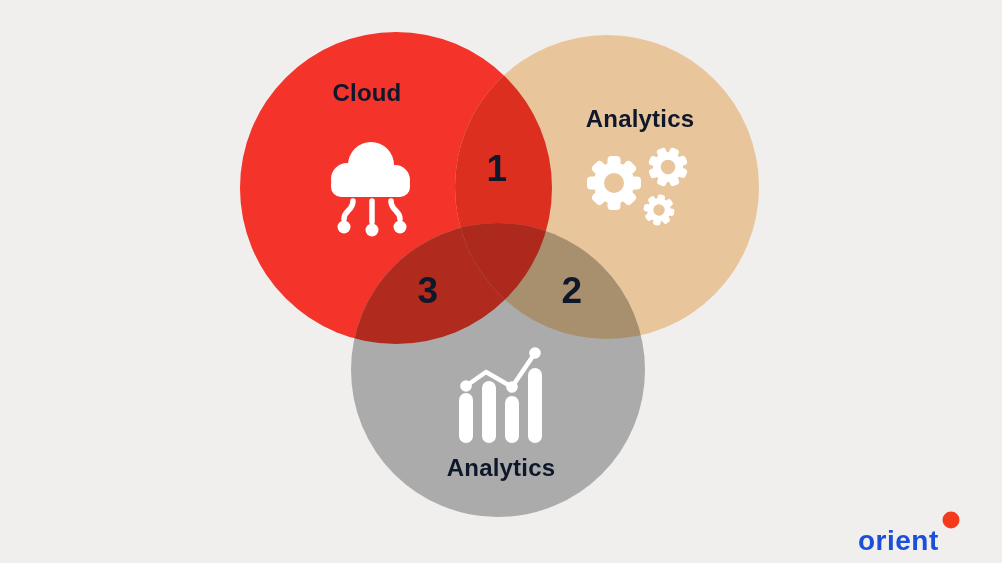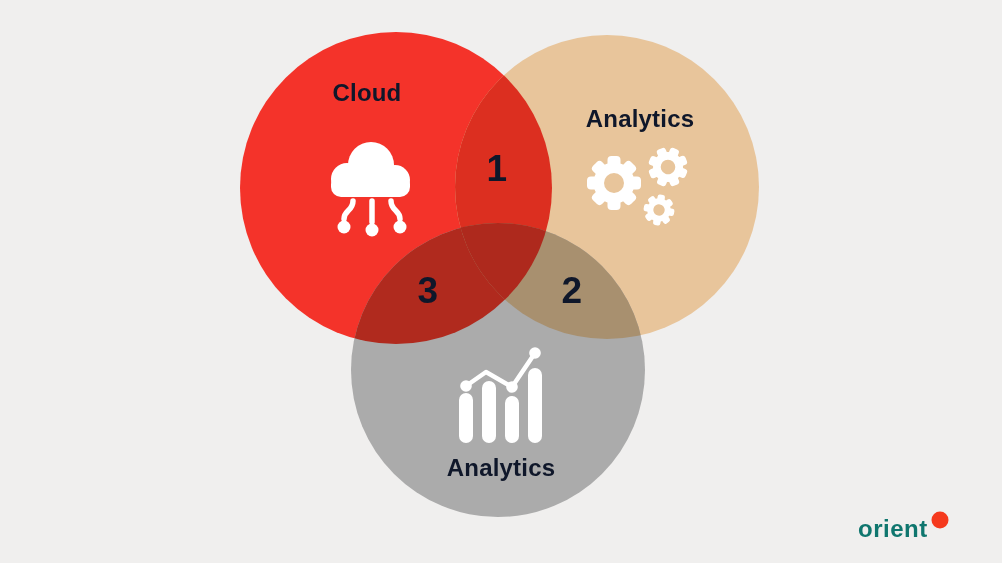--- a/index.html
+++ b/index.html
@@ -16,22 +16,22 @@
     text-align: center; letter-spacing: 0.2px; user-select: none;
   }
   .circle-title { font-size: 24px; line-height: 26px; }
   .label .line { display: block; }
   .overlap-num { font-size: 37px; line-height: 37px; }
   .logo {
     position: absolute; left: 858px; top: 510px;
     display: flex; align-items: flex-start;
   }
   .logo-text {
-    color: #0f766e; font-weight: 700; font-size: 24px; line-height: 34px;
-    letter-spacing: 0.5px; margin-top: 2px;
+    color: #1d4ed8; font-weight: 700; font-size: 28px; line-height: 34px;
+    letter-spacing: 0.5px; margin-top: 14px;
   }
   .logo-dot-svg { display: block; margin-left: 3px; margin-top: 1px; }
 </style>
 </head>
 <body>
 
 <div id="stage">
 
   <svg class="venn" width="1002" height="563" viewBox="0 0 1002 563">
     <defs>

